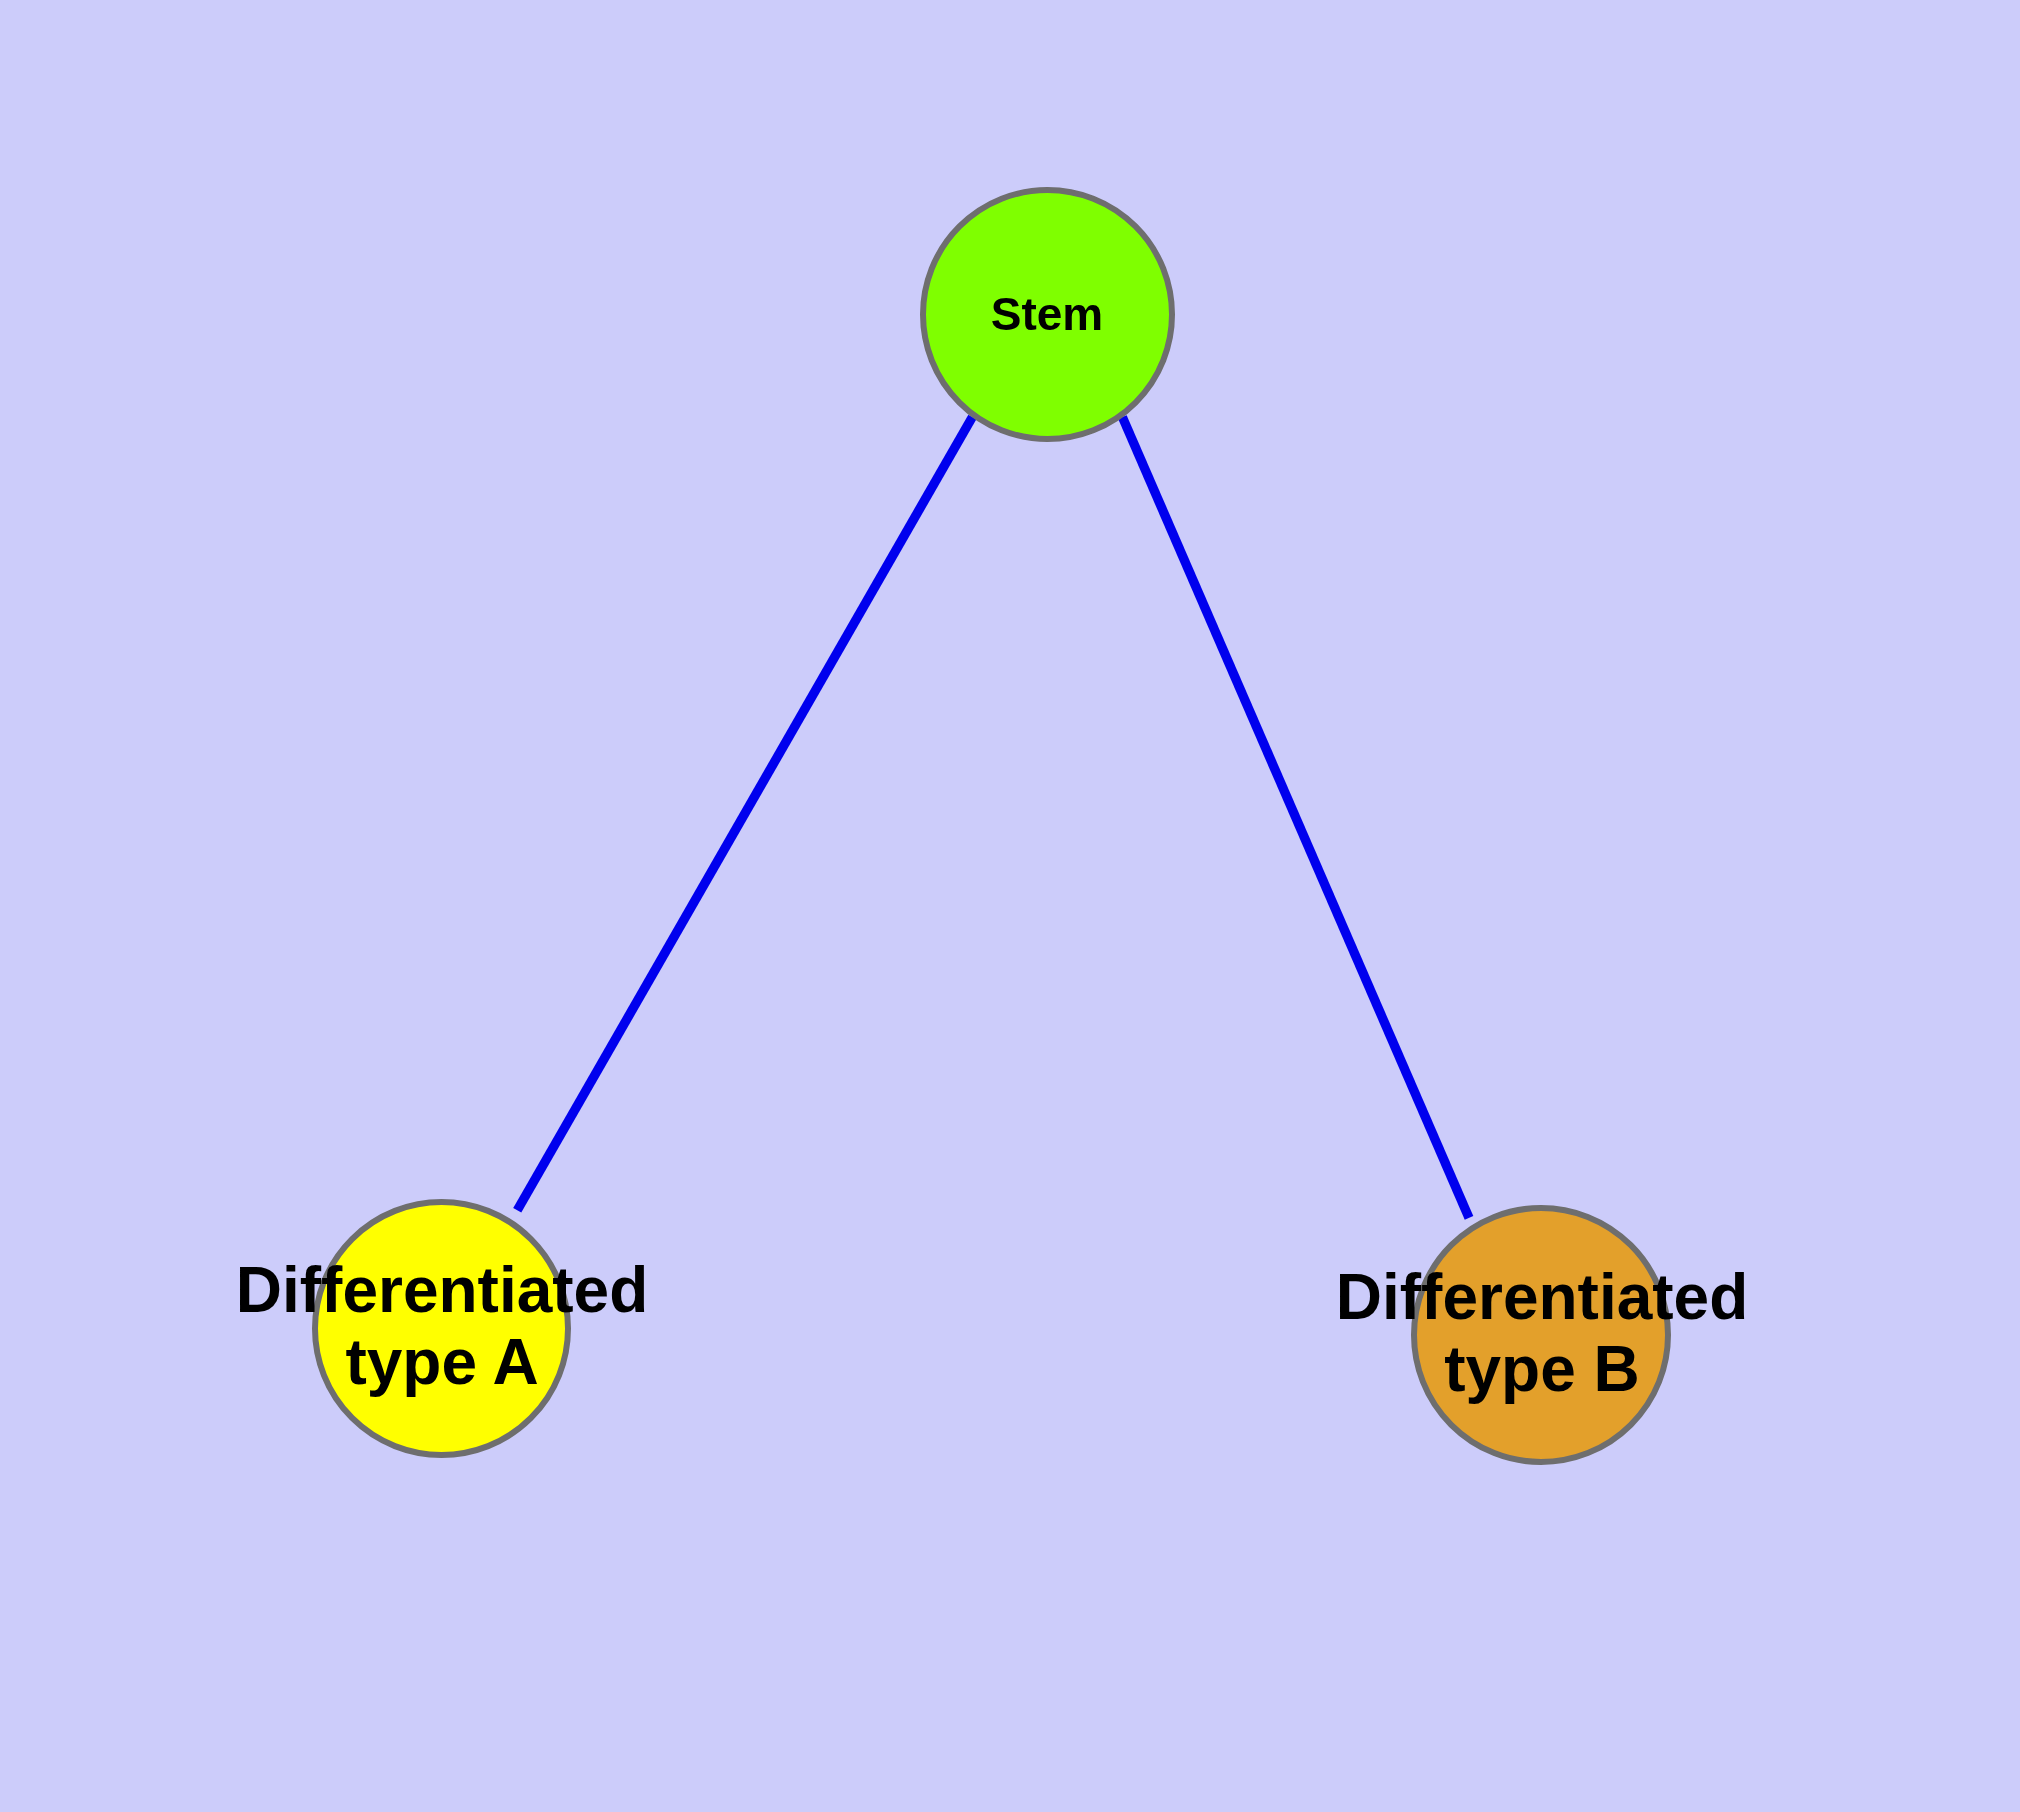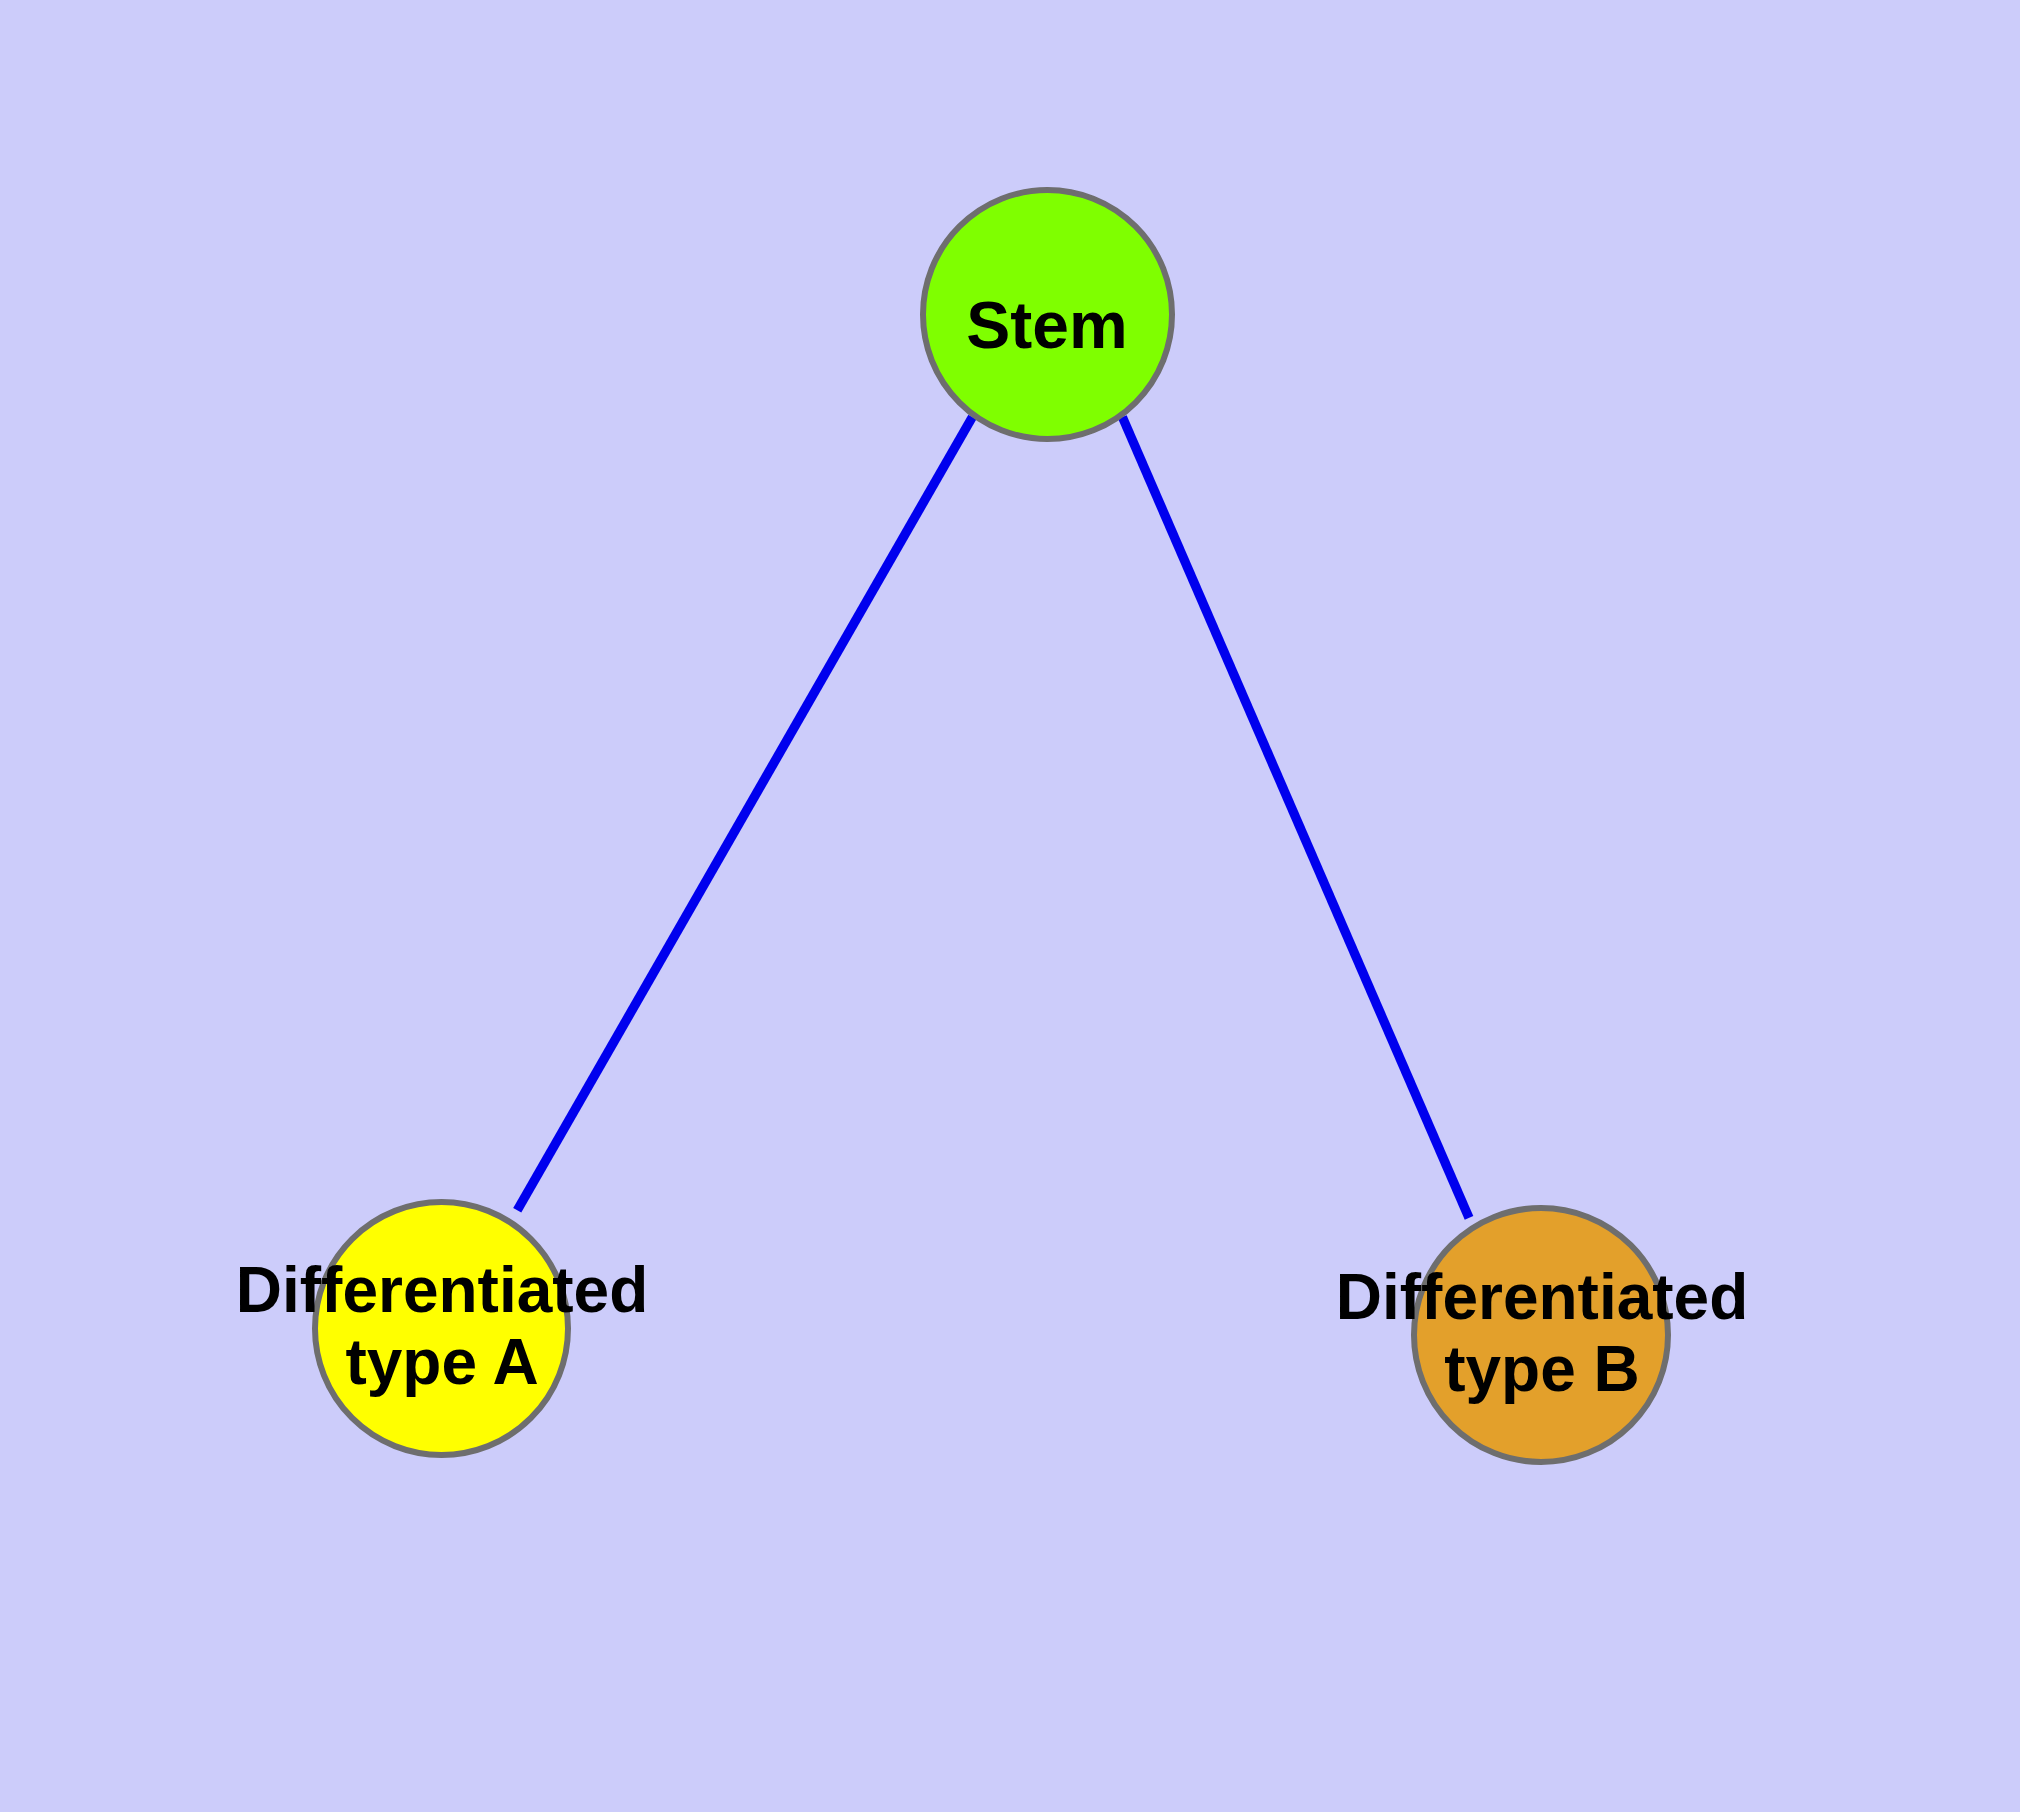--- a/index.html
+++ b/index.html
@@ -44,22 +44,22 @@
   }
   #node-stem {
     left: 920px;
     top: 187px;
     width: 255px;
     height: 255px;
     background: #7fff00;
   }
   #label-stem {
     left: 1047px;
-    top: 326px;
-    font-size: 66px;
+    top: 315px;
+    font-size: 46px;
   }
   #node-diff-a {
     left: 312px;
     top: 1199px;
     width: 259px;
     height: 259px;
     background: #ffff00;
   }
   #label-diff-a {
     left: 442px;

